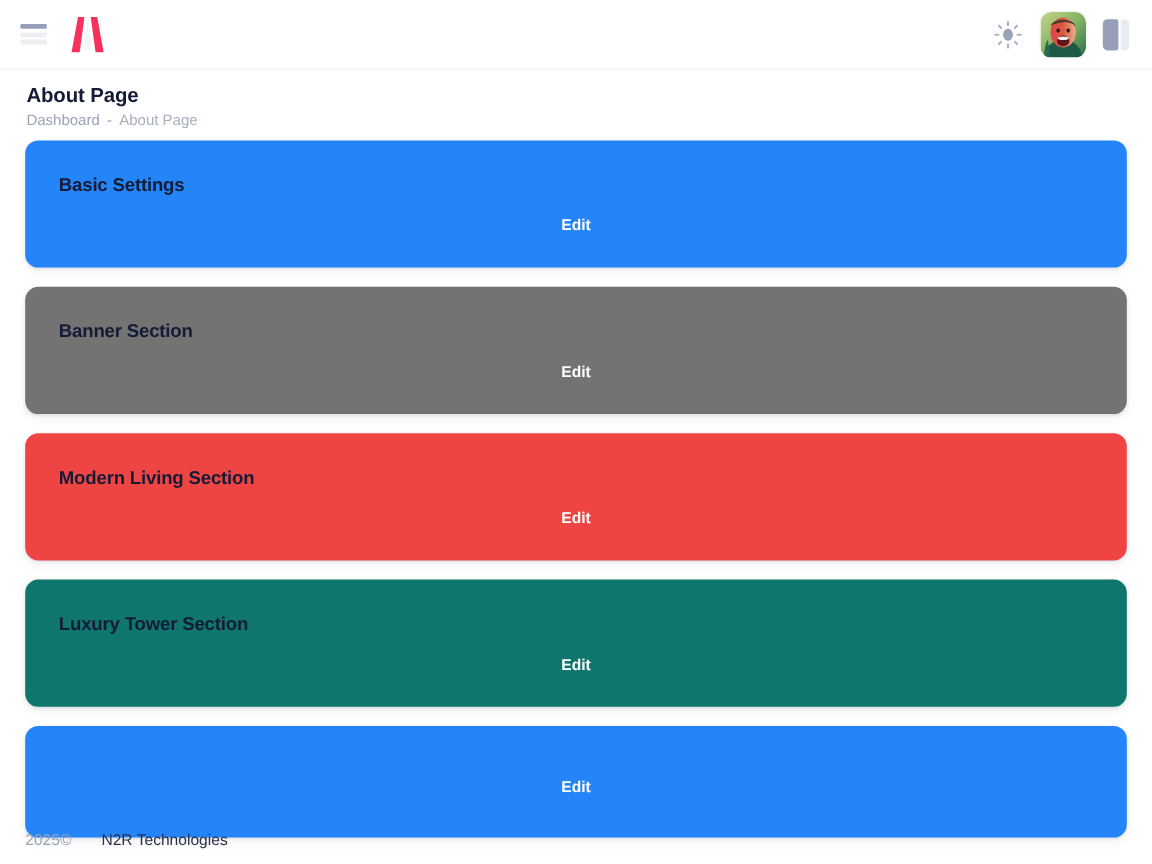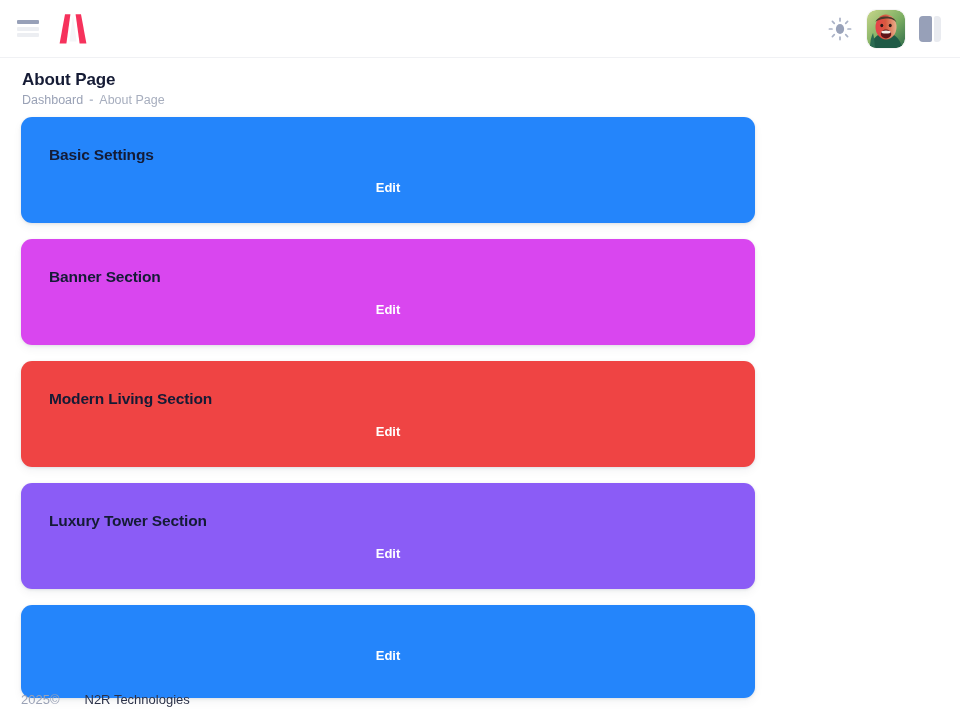--- a/index.html
+++ b/index.html
@@ -103,21 +103,21 @@
   .breadcrumb .crumb-current { color: #a7aebe; }
 
   
   .cards {
     position: absolute;
     top: 117px; left: 21px;
     width: 918px;
   }
   .card {
     position: relative;
-    width: 734px;
+    width: 918px;
     border-radius: 11px;
     margin-bottom: 16px;
     box-shadow: 0 1px 3px rgba(20,30,60,0.10), 0 4px 10px rgba(20,30,60,0.05);
     overflow: hidden;
   }
   .card-inner {
     padding: 28px 28px 26px 28px;
     min-height: 93px;
   }
   .card-title {
@@ -235,33 +235,33 @@
   </div>
 </div>
 
 <div class="cards" id="card-list">
     <div class="card" style="background: rgb(36, 133, 251);">
       <div class="card-inner">
         <div class="card-title">Basic Settings</div>
         <div class="card-edit">Edit</div>
       </div>
     </div>
-    <div class="card" style="background: #d946ef;">
+    <div class="card" style="background: #737373;">
       <div class="card-inner">
         <div class="card-title">Banner Section</div>
         <div class="card-edit">Edit</div>
       </div>
     </div>
     <div class="card" style="background: #ef4444;">
       <div class="card-inner">
         <div class="card-title">Modern Living Section</div>
         <div class="card-edit">Edit</div>
       </div>
     </div>
-    <div class="card" style="background: #8b5cf6;">
+    <div class="card" style="background: #0f766e;">
       <div class="card-inner">
         <div class="card-title">Luxury Tower Section</div>
         <div class="card-edit">Edit</div>
       </div>
     </div>
     <div class="card" style="background: rgb(36, 133, 251);">
       <div class="card-inner">
         <div class="card-edit">Edit</div>
       </div>
     </div>

